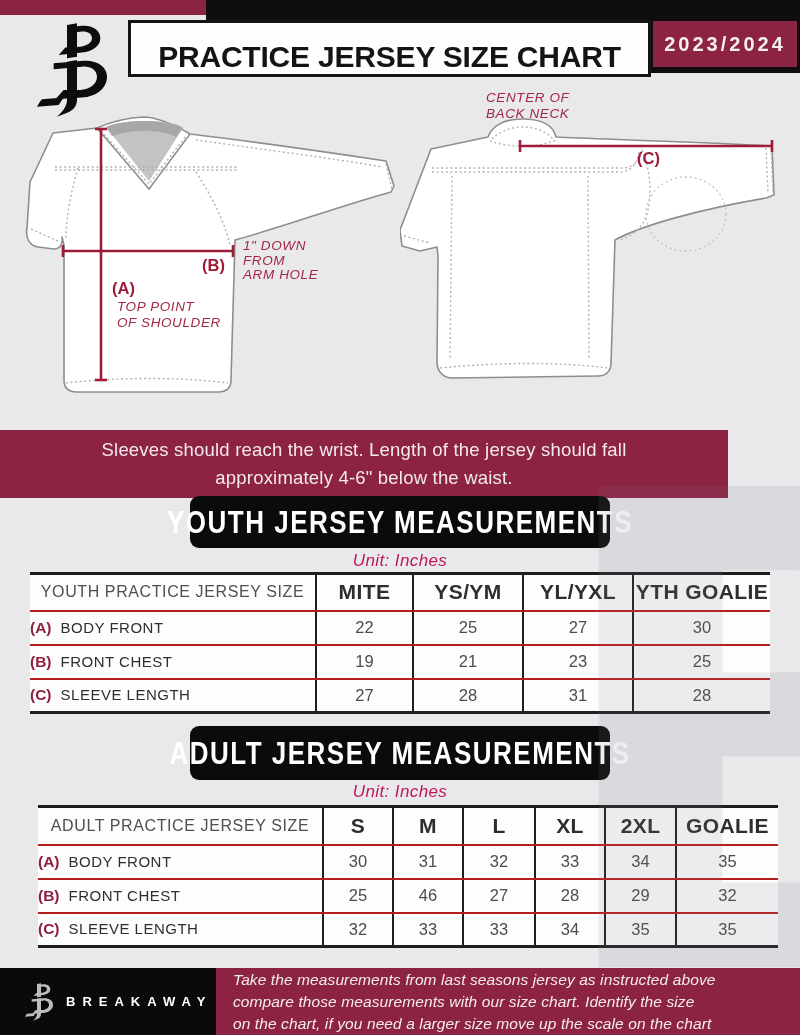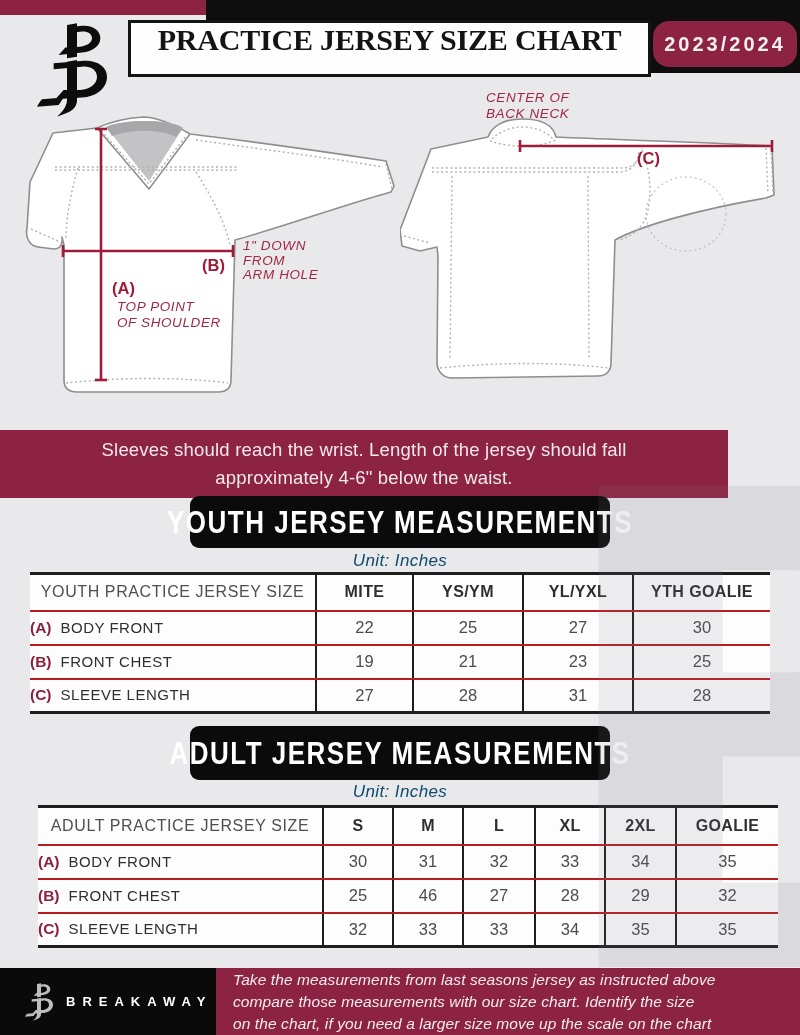--- a/index.html
+++ b/index.html
@@ -5,48 +5,48 @@
   html,body{margin:0;padding:0;}
   body{font-family:"Liberation Sans",sans-serif;background:#cfcfd1;}
   .page{position:relative;width:800px;height:1035px;background:#e9e9eb;overflow:hidden;margin:0 auto;}
   .abs{position:absolute;}
 
   
   .maroon-strip{left:0;top:0;width:206px;height:15px;background:#8D2342;}
   .black-band{left:206px;top:0;width:594px;height:33px;background:#0e0e0e;}
   .black-year-back{left:645px;top:0;width:155px;height:73px;background:#0e0e0e;}
   .title-bar{left:128px;top:20px;width:523px;height:57px;background:#fefefe;border:3px solid #141414;
-             box-sizing:border-box;display:flex;align-items:flex-start;justify-content:center;font-family:Liberation Serif, serif;}
+             box-sizing:border-box;display:flex;align-items:flex-end;justify-content:center;}
   .title-bar span{font-size:30px;font-weight:700;letter-spacing:-0.2px;color:#141414;white-space:nowrap;}
-  .year-box{left:653px;top:21px;width:144px;height:46px;background:#8D2342;display:flex;align-items:center;justify-content:center;border-radius:16px;}
+  .year-box{left:653px;top:21px;width:144px;height:46px;background:#8D2342;display:flex;align-items:center;justify-content:center;}
   .year-box span{color:#f5eff1;font-size:20px;font-weight:700;letter-spacing:3px;}
   .logo-main{left:26px;top:20px;width:92px;height:100px;}
 
   
   .diag-label{color:#9E1C38;font-weight:700;font-size:16.5px;}
   .diag-cap{color:#A22844;font-style:italic;font-weight:500;font-size:13.5px;line-height:16px;
             letter-spacing:0.6px;white-space:pre-line;}
 
   
   .note-banner{left:0;top:430px;width:728px;height:68px;background:#8D2342;display:flex;align-items:center;justify-content:center;}
   .note-banner div{color:#f2e9ed;font-size:18.5px;line-height:28px;text-align:center;white-space:pre-line;letter-spacing:0.2px;}
 
   
   .sec-bar{left:50%;transform:translateX(-50%);width:420px;height:52px;background:#0b0b0b;border-radius:9px;
            display:flex;align-items:center;justify-content:center;}
   .sec-bar span{color:#fff;font-size:26px;font-weight:700;letter-spacing:1.5px;transform:scaleY(1.18);white-space:nowrap;}
-  .unit{width:800px;left:0;text-align:center;font-style:italic;font-size:17px;color:#0c4a6e;letter-spacing:0.4px;}
+  .unit{width:800px;left:0;text-align:center;font-style:italic;font-size:17px;color:#be185d;letter-spacing:0.4px;}
 
   
   table.size{border-collapse:collapse;table-layout:fixed;width:740px;
              border-top:3px solid #1e1e1e;border-bottom:3px solid #1e1e1e;background:transparent;}
   table.size td,table.size th{box-sizing:border-box;padding:0;border-bottom:2px solid #b91c1c;background:#fdfdfd;}
   table.size tr:last-child td{border-bottom:none;}
   table.size td+td,table.size th+th{border-left:2px solid #1e1e1e;}
-  th.size-head{font-size:16px;font-weight:700;color:#2e2e2e;letter-spacing:0.4px;text-align:center;}
+  th.size-head{font-size:21px;font-weight:700;color:#2e2e2e;letter-spacing:0.4px;text-align:center;}
   th.label-head{font-size:16px;font-weight:400;color:#4f4f4f;letter-spacing:0.6px;text-align:center;}
   td.val{font-size:16.5px;font-weight:400;color:#4c4c4c;text-align:center;}
   td.rowlab{text-align:left;padding-left:42px;font-size:15px;color:#2f2f2f;letter-spacing:0.5px;font-weight:500;}
   td.rowlab b{color:#8E1F3C;font-weight:700;font-size:15.5px;margin-right:9px;letter-spacing:0;}
   .t-youth tr.hd th{height:37px;} .t-youth tr.dt td{height:34px;}
   .t-adult tr.hd th{height:38px;} .t-adult tr.dt td{height:34px;}
 
   
   .watermark{left:538px;top:468px;font-size:660px;font-weight:700;line-height:0.82;
              color:rgba(125,125,138,0.13);z-index:4;pointer-events:none;font-family:"DejaVu Sans",sans-serif;}

